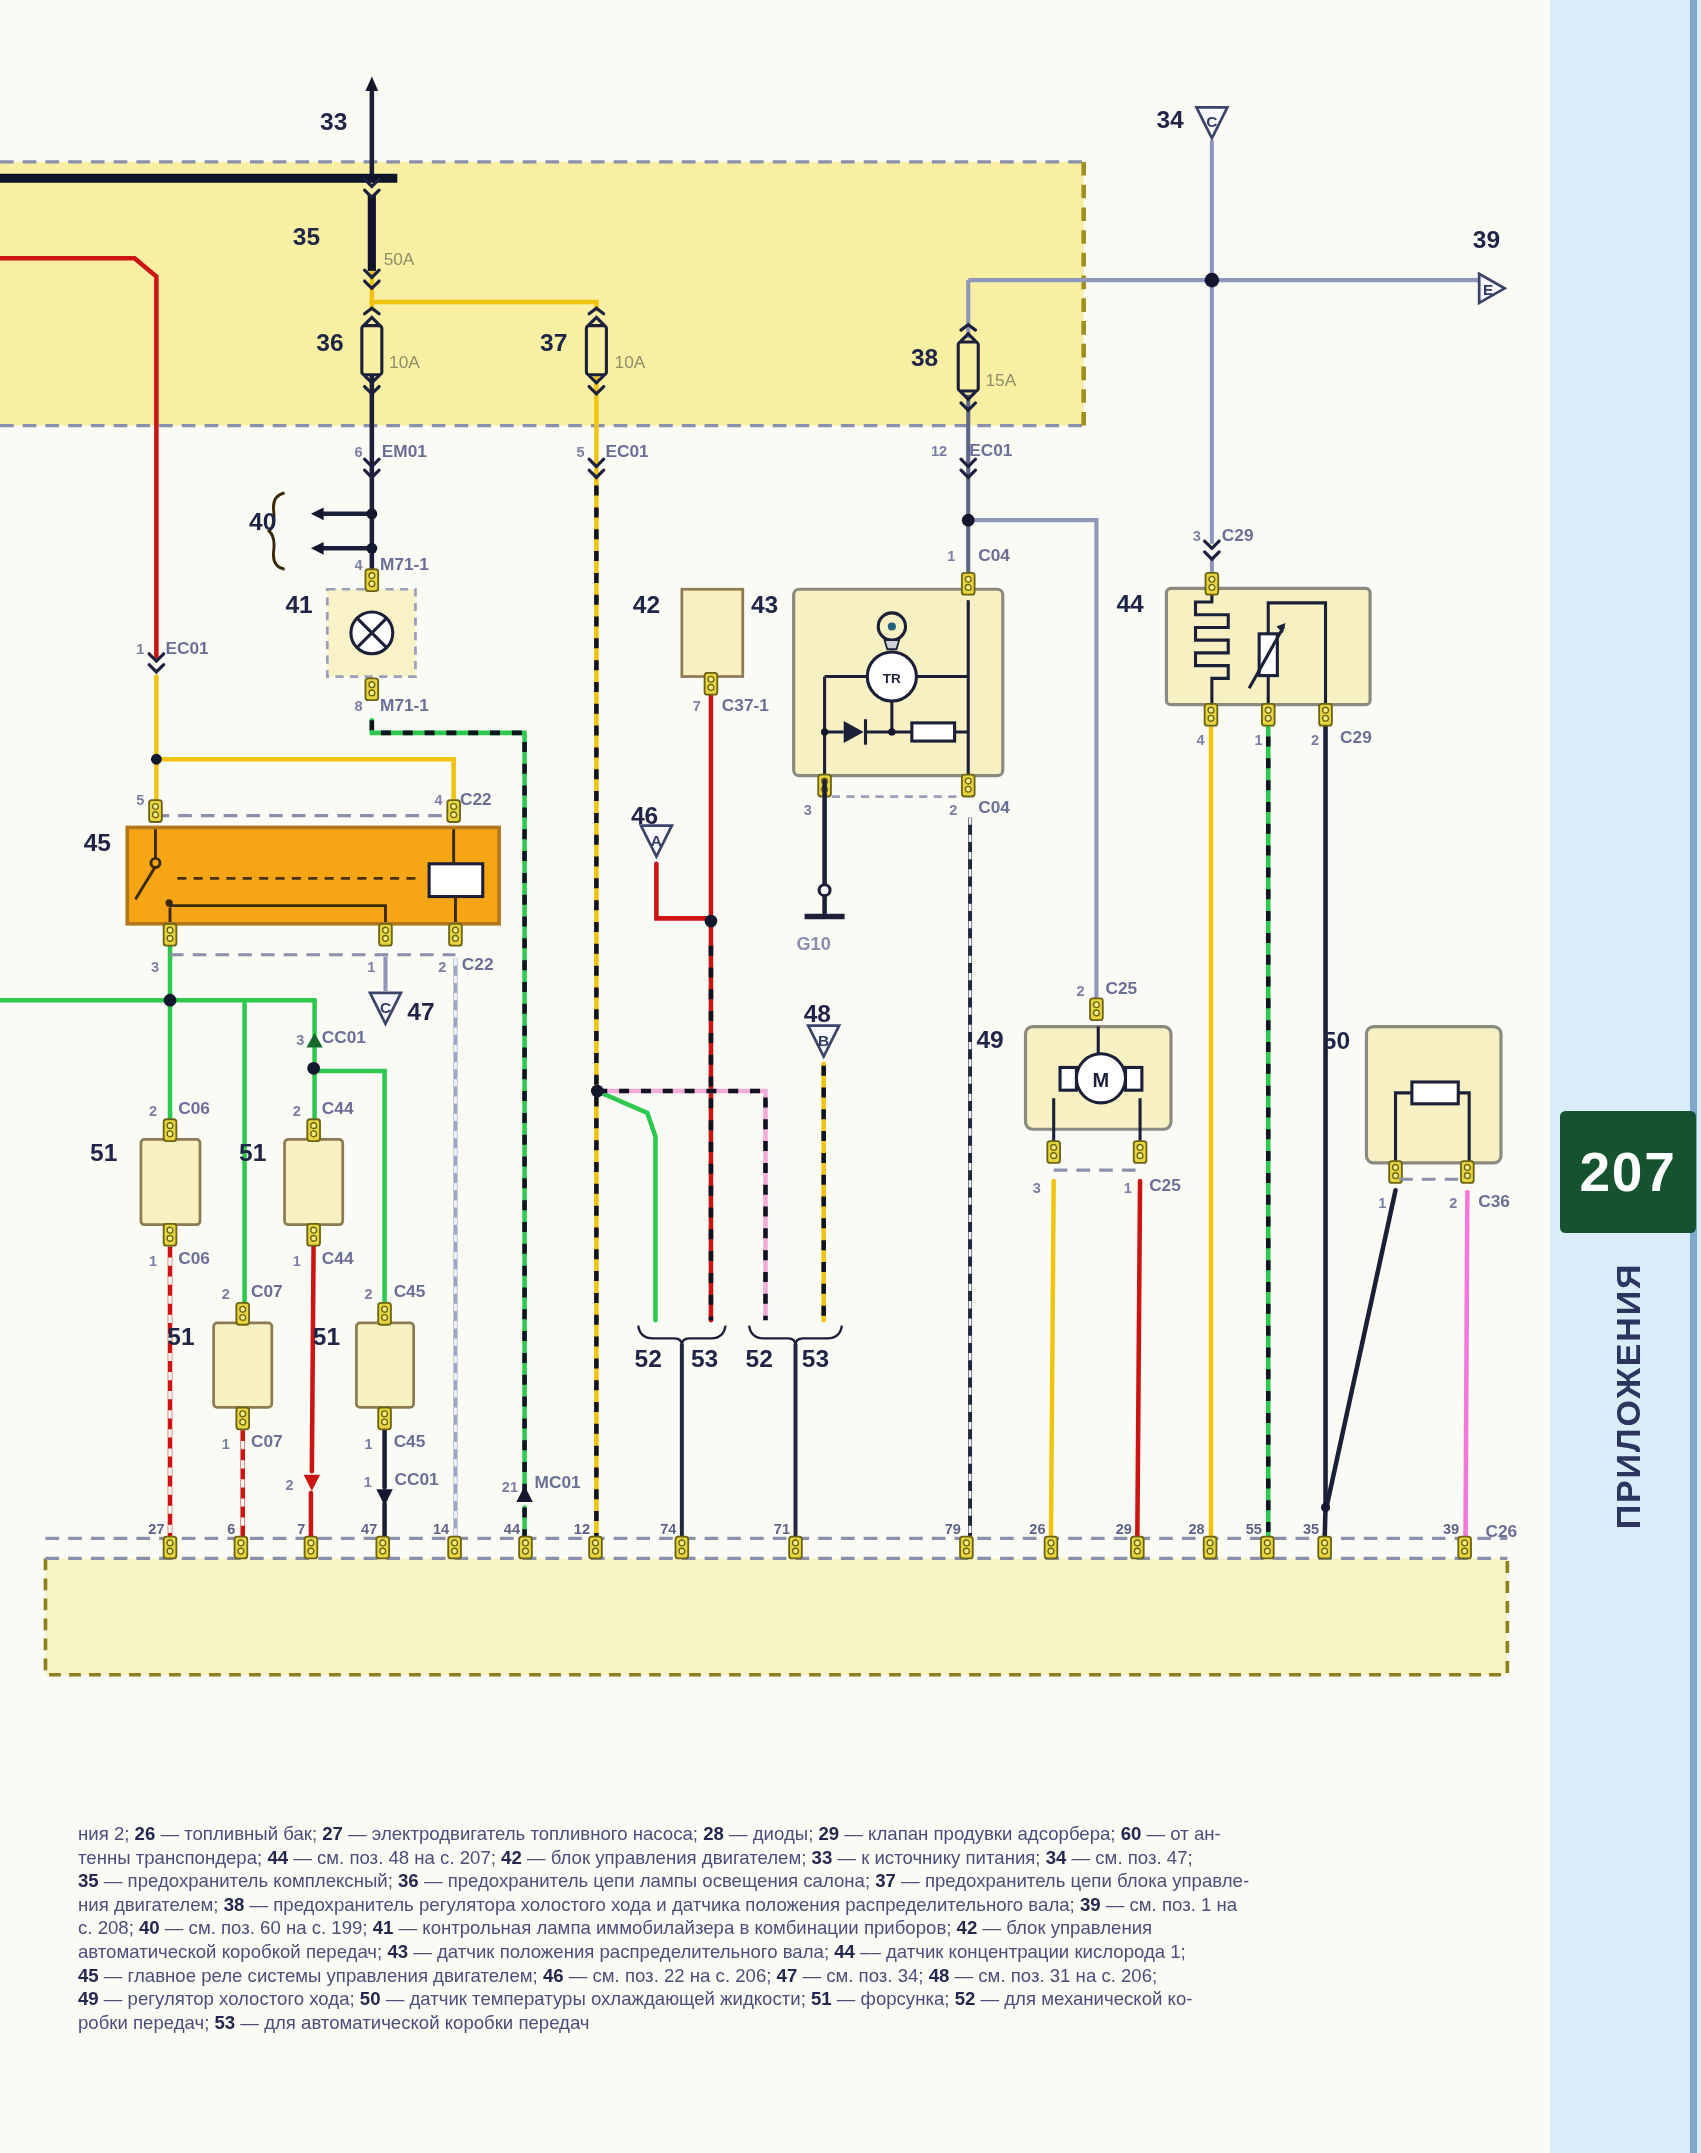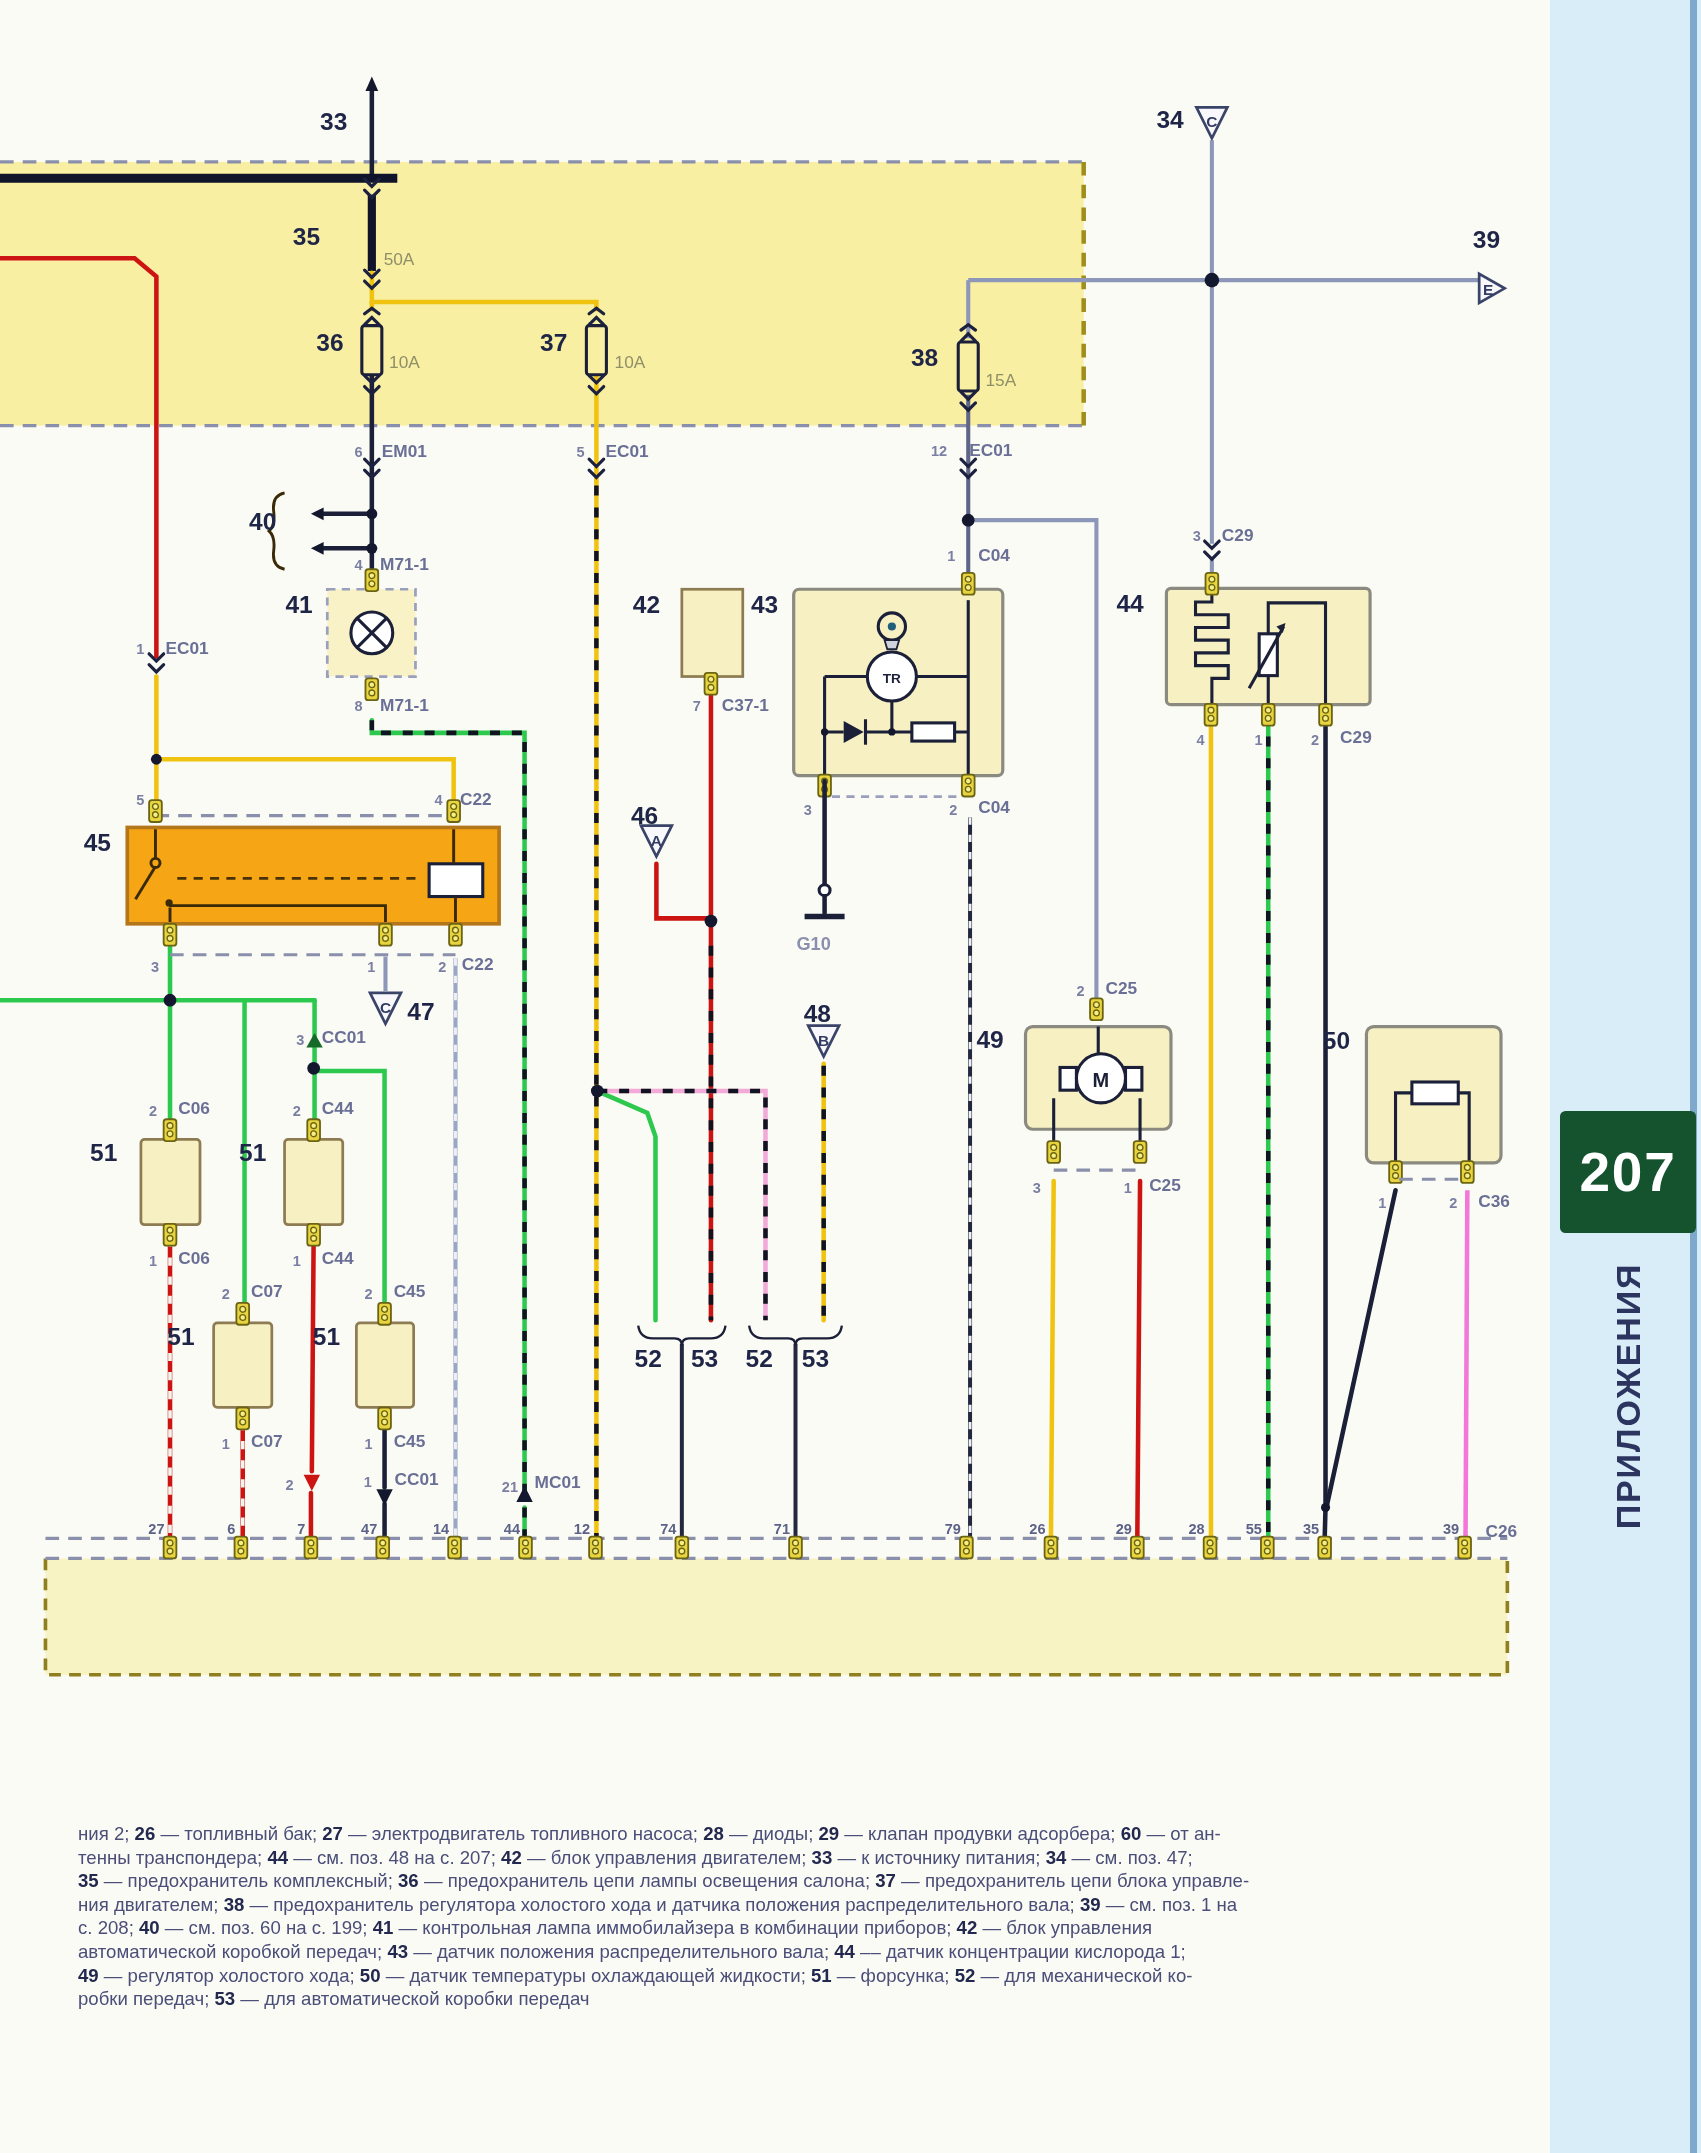--- a/index.html
+++ b/index.html
@@ -67,20 +67,21 @@
     <span>207</span>
   </div>
   <div id="vertlabel">ПРИЛОЖЕНИЯ</div>
   <div id="legend">
       <div class="legend-line">ния 2; <b>26</b> — топливный бак; <b>27</b> — электродвигатель топливного насоса; <b>28</b> — диоды; <b>29</b> — клапан продувки адсорбера; <b>60</b> — от ан-</div>
       <div class="legend-line">тенны транспондера; <b>44</b> — см. поз. 48 на с. 207; <b>42</b> — блок управления двигателем; <b>33</b> — к источнику питания; <b>34</b> — см. поз. 47;</div>
       <div class="legend-line"><b>35</b> — предохранитель комплексный; <b>36</b> — предохранитель цепи лампы освещения салона; <b>37</b> — предохранитель цепи блока управле-</div>
       <div class="legend-line">ния двигателем; <b>38</b> — предохранитель регулятора холостого хода и датчика положения распределительного вала; <b>39</b> — см. поз. 1 на</div>
       <div class="legend-line">с. 208; <b>40</b> — см. поз. 60 на с. 199; <b>41</b> — контрольная лампа иммобилайзера в комбинации приборов; <b>42</b> — блок управления</div>
       <div class="legend-line">автоматической коробкой передач; <b>43</b> — датчик положения распределительного вала; <b>44</b> –– датчик концентрации кислорода 1;</div>
+      <div class="legend-line"><b>45</b> — главное реле системы управления двигателем; <b>46</b> — см. поз. 22 на с. 206; <b>47</b> — см. поз. 34; <b>48</b> — см. поз. 31 на с. 206;</div>
       <div class="legend-line"><b>49</b> — регулятор холостого хода; <b>50</b> — датчик температуры охлаждающей жидкости; <b>51</b> — форсунка; <b>52</b> — для механической ко-</div>
       <div class="legend-line">робки передач; <b>53</b> — для автоматической коробки передач</div>
     </div>
 
   <svg width="1701" height="2154" viewBox="0 0 1871 2369">
     <defs>
       <g id="pin">
           <rect x="-7" y="0" width="14" height="24" rx="3" class="ping"></rect>
           <circle cx="0" cy="7" r="3.2" class="pinc"></circle>
           <circle cx="0" cy="16" r="3.2" class="pinc"></circle>

